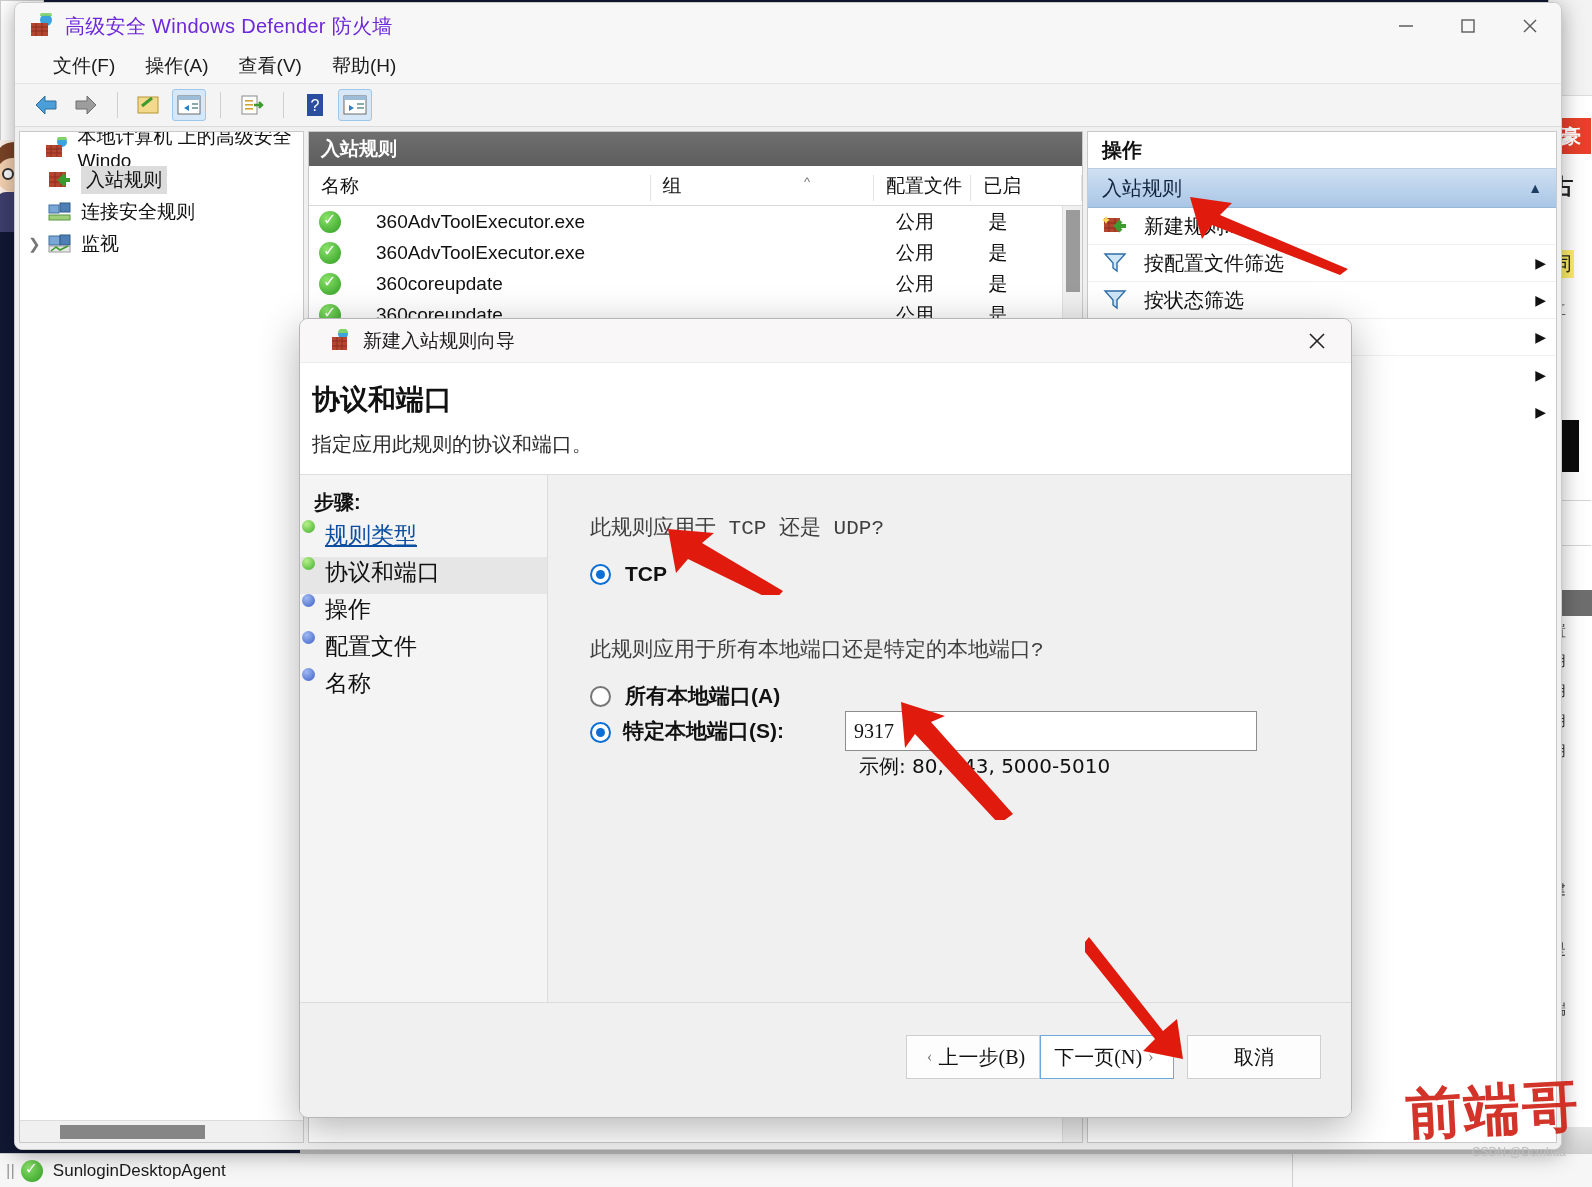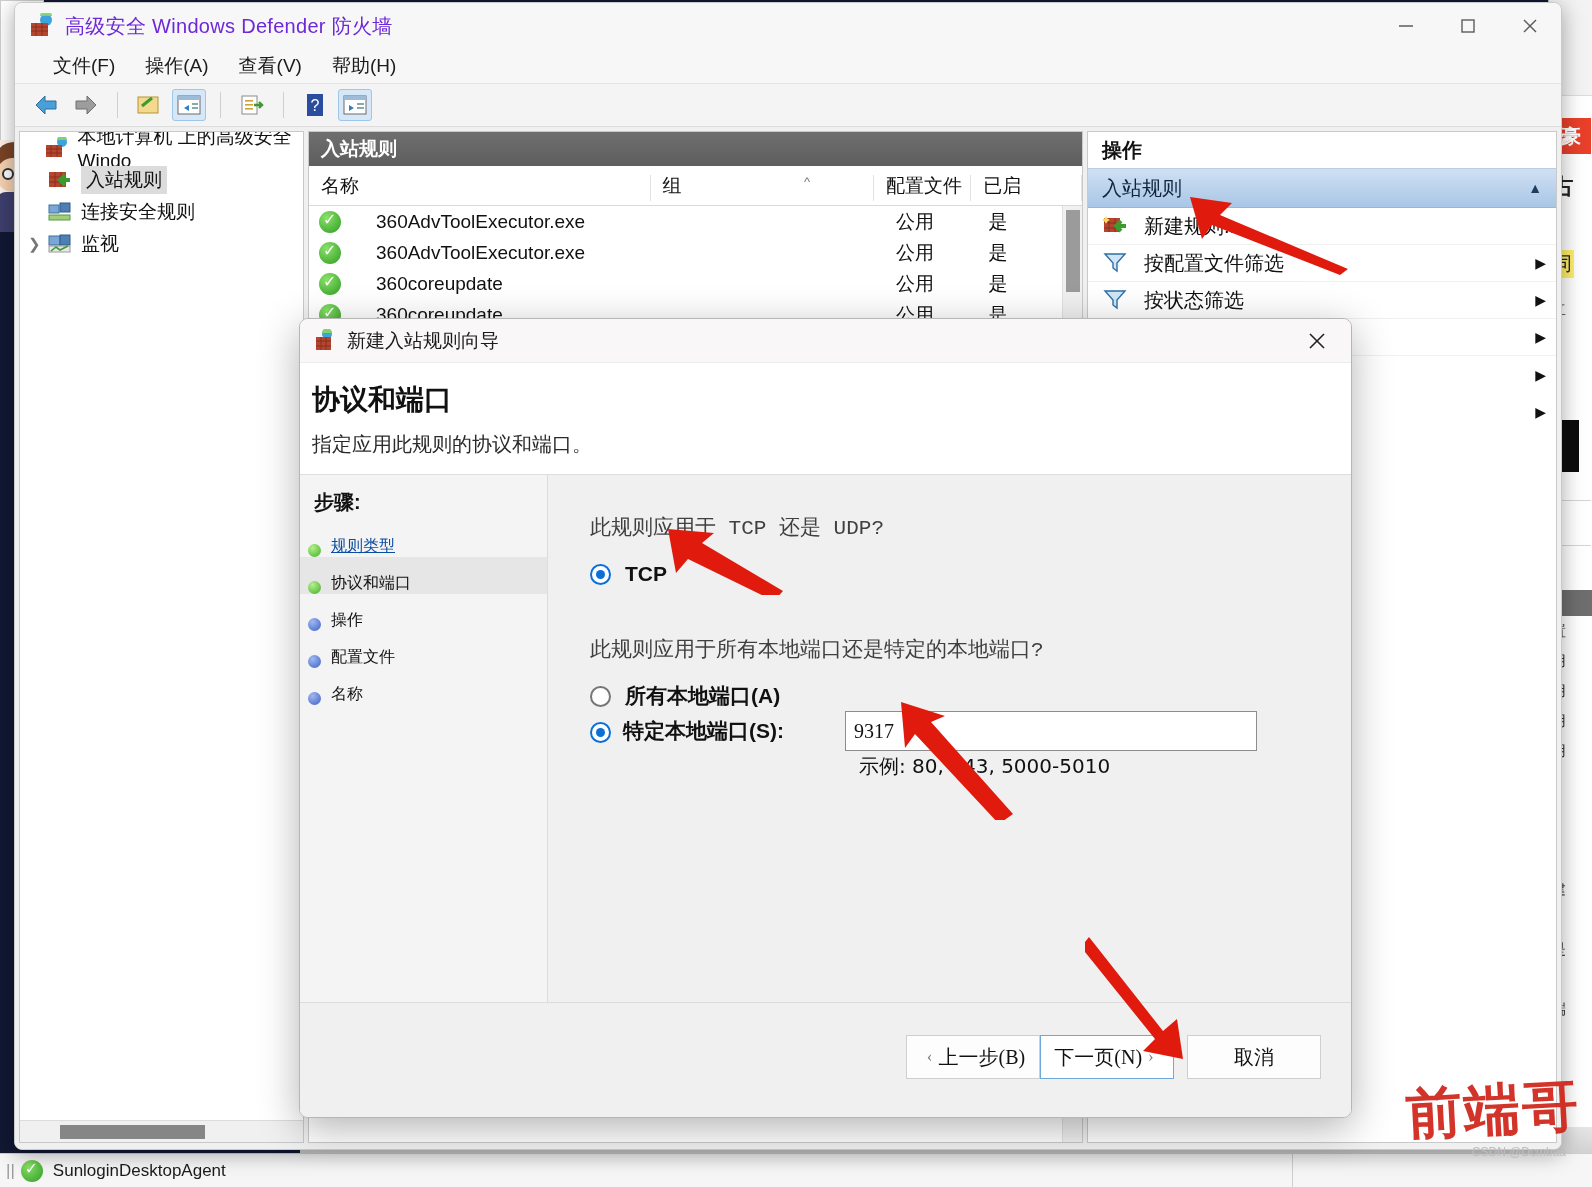--- a/index.html
+++ b/index.html
@@ -137,33 +137,33 @@
   .act-item .aico { width:32px; height:24px; margin-right:10px; flex:0 0 auto; position:relative; }
   .act-item .arr { margin-left:auto; margin-right:10px; color:#111; font-size:14px; }
 
   
   .wizard {
     position:absolute; left:299px; top:318px; width:1053px; height:800px;
     background:#f0f0f0; border:1px solid #b6b6b6; border-radius:9px;
     box-shadow:0 10px 40px rgba(0,0,0,.30); overflow:hidden;
   }
   .wz-title { height:44px; background:#faf7f8; display:flex; align-items:center;
-              padding-left:14px; position:relative; border-bottom:1px solid #ececec; }
+              padding-left:30px; position:relative; border-bottom:1px solid #ececec; }
   .wz-title .wicon { width:24px; height:24px; margin-right:9px; position:relative; }
   .wz-title .wtext { font-size:19px; color:#1b1b1b; }
   .wz-close { position:absolute; right:14px; top:6px; width:40px; height:32px;
               display:flex; align-items:center; justify-content:center; color:#222; }
   .wz-head { background:#fff; padding:18px 0 16px 12px; border-bottom:1px solid #dedede; }
   .wz-h1 { font-size:28px; font-weight:bold; color:#111; margin:0 0 12px 0;
            font-family:"DejaVu Sans","Liberation Sans",sans-serif; }
   .wz-sub { font-size:20px; color:#2a2a2a; }
   .wz-body { display:flex; height:calc(800px - 44px - 115px); }
   .wz-steps { width:248px; background:#f4f4f4; border-right:1px solid #dcdcdc; padding-top:14px; }
   .wz-steps .stepstitle { font-size:20px; font-weight:bold; color:#111; padding-left:14px; margin-bottom:4px; }
-  .step { height:37px; display:flex; align-items:flex-end; padding-left:8px; font-size:16px; color:#111; }
+  .step { height:37px; display:flex; align-items:flex-start; padding-left:2px; font-size:23px; color:#111; }
   .step.active { background:#e6e6e6; }
   .step .bullet { width:13px; height:13px; border-radius:50%; margin-right:10px; flex:0 0 auto; }
   .step .bullet.done { background:radial-gradient(circle at 35% 30%, #b6f08a, #3fae2a); }
   .step .bullet.todo { background:radial-gradient(circle at 35% 30%, #9fb9f2, #3d5fc4); }
   .step a { color:#0b4ea2; text-decoration:underline; }
   .wz-main { flex:1; background:#f0f0f0; position:relative; padding:38px 0 0 42px; }
   .q { font-size:21px; color:#404040; margin-bottom:16px;
        font-family:Liberation Mono, monospace; }
   .radio-row { display:flex; align-items:center; height:34px; font-size:21px; color:#111; }
   .radio-row.bold { font-weight:bold; }

